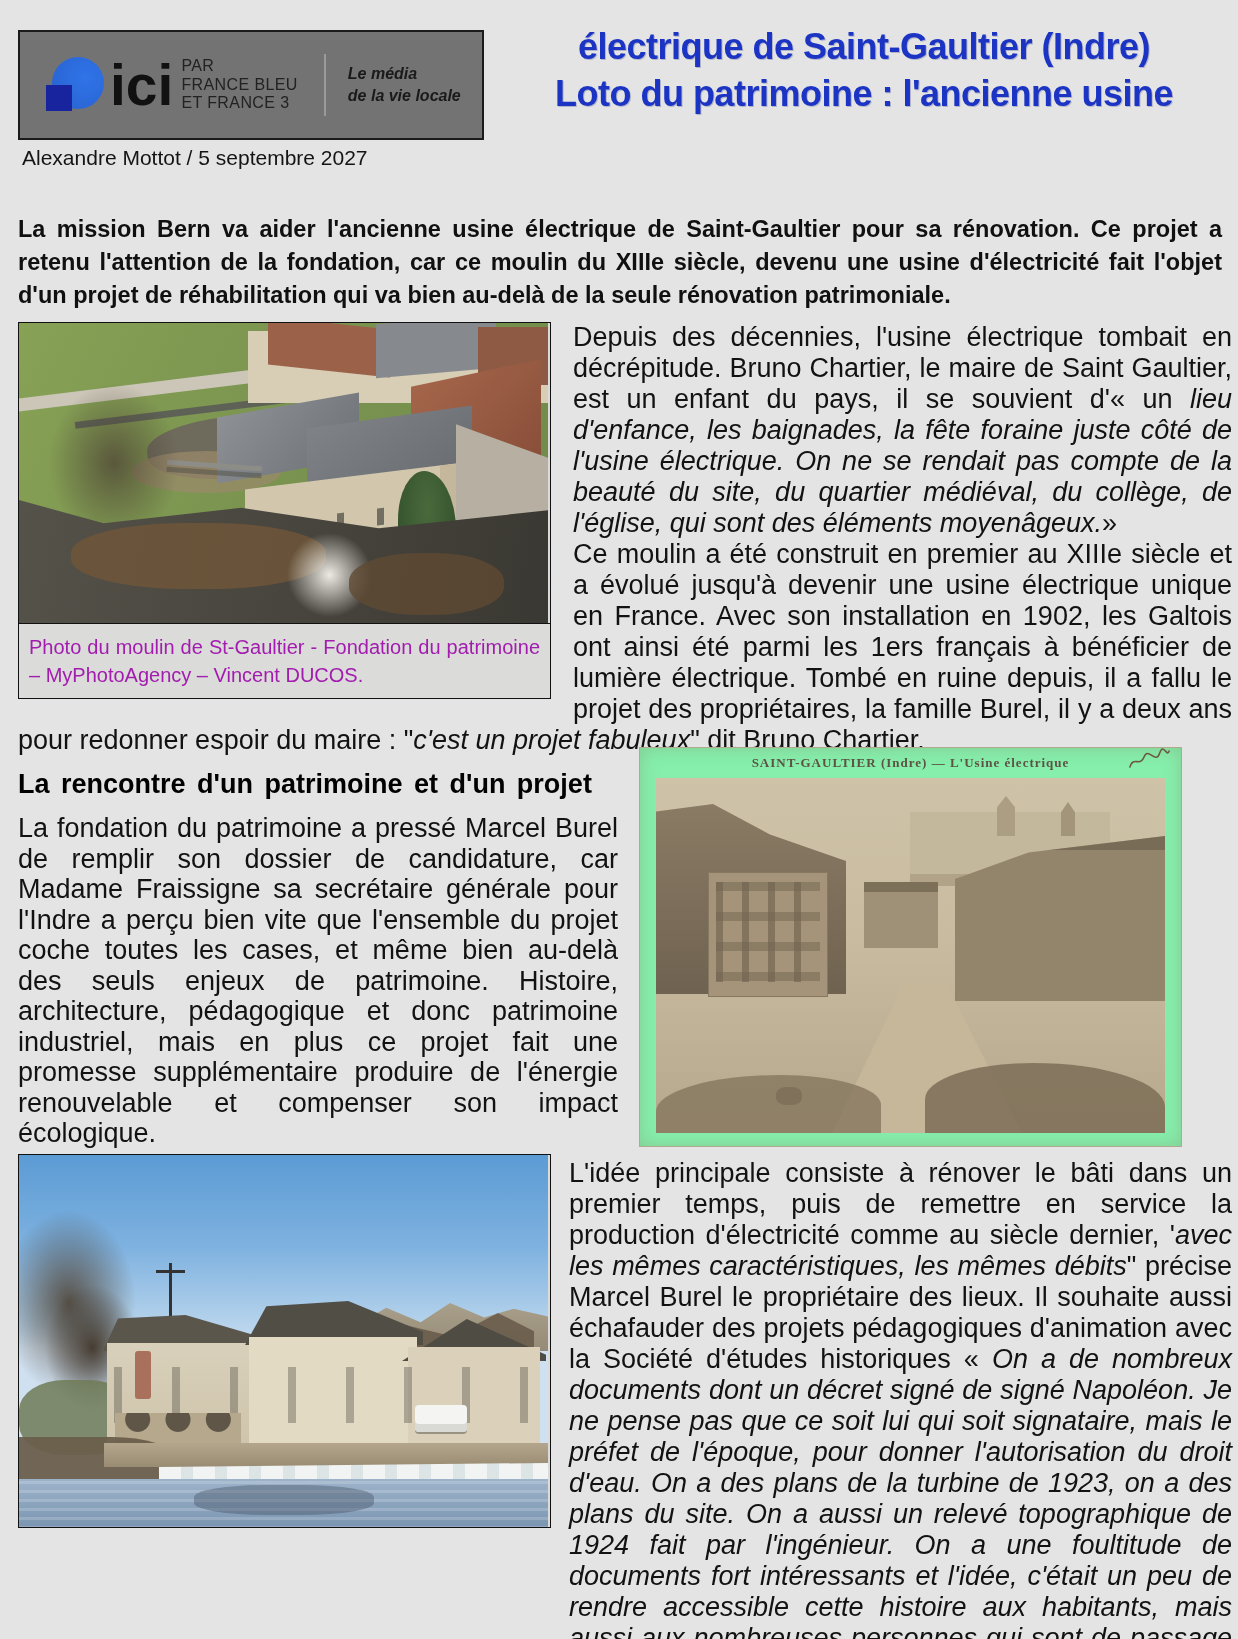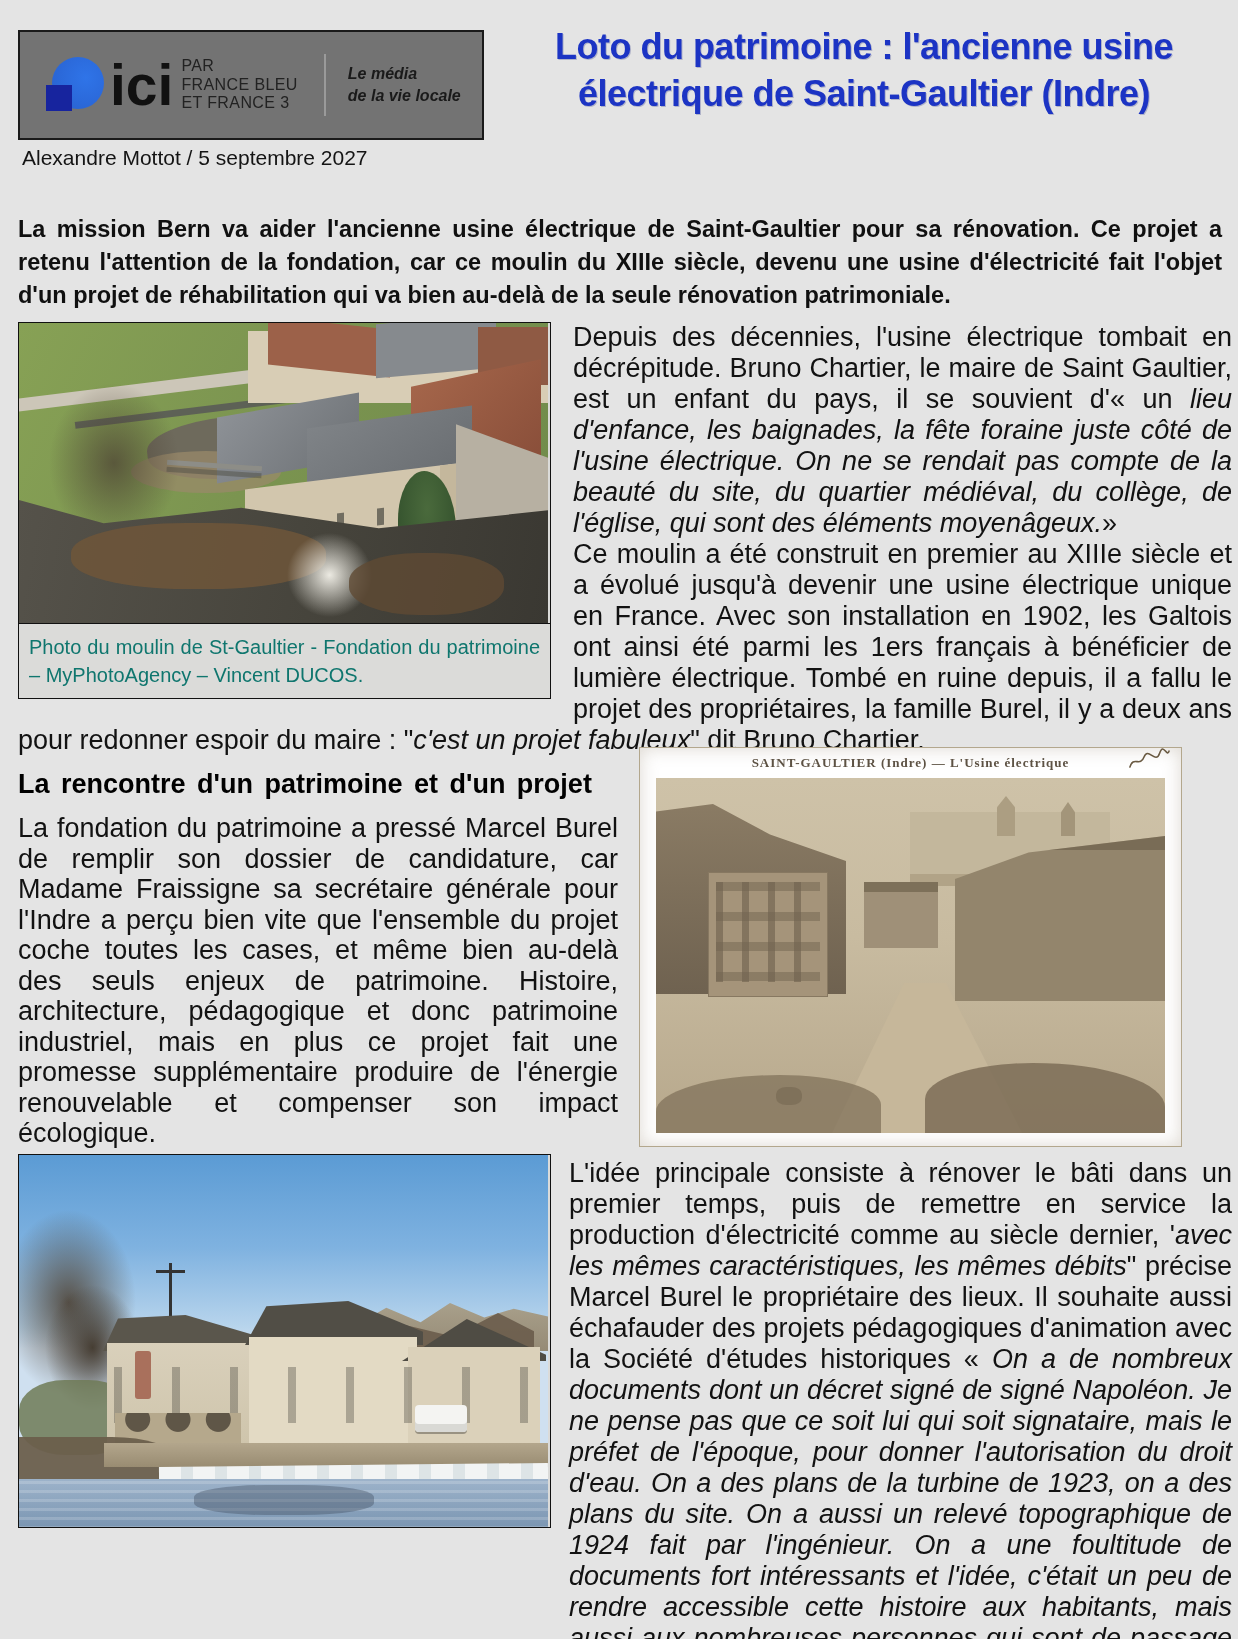--- a/index.html
+++ b/index.html
@@ -28,21 +28,21 @@
   .lead{position:absolute;left:18px;top:213px;width:1204px;font-weight:bold;
     font-size:23.5px;line-height:33px;text-align:justify;color:#101010;}
 
   
   .body-txt{font-size:27px;line-height:31px;text-align:justify;color:#121212;}
   .it{font-style:italic;}
 
   
   .figure{border:1px solid #111;background:#dbdbd9;}
   .fig-caption{border-top:1px solid #111;background:#dbdbd9;padding:9px 10px;
-    font-size:20px;line-height:28px;text-align:justify;color:#0f766e;}
+    font-size:20px;line-height:28px;text-align:justify;color:#a21caf;}
   .photo{position:relative;overflow:hidden;}
   .a{position:absolute;}
 
   
   .section1{position:absolute;left:18px;top:318px;width:1214px;}
   .figure1{float:left;width:531px;margin:4px 22px 6px 0;}
   .photo1{width:529px;height:300px;
     background:linear-gradient(115deg,#87a155 0%,#7b9450 45%,#6f8a4a 100%);}
   .p1-road{left:-20px;top:54px;width:390px;height:13px;background:#ccc6b8;transform:rotate(-7deg);}
   .p1-wall{left:55px;top:80px;width:310px;height:7px;background:#5d6156;transform:rotate(-7deg);}
@@ -71,21 +71,21 @@
     background:radial-gradient(closest-side,#eceae2,rgba(236,234,226,0));}
   .p1-branches1{left:52px;bottom:34px;width:255px;height:66px;background:#6f563a;border-radius:45%;opacity:.85;}
   .p1-branches2{left:330px;bottom:8px;width:155px;height:62px;background:#5f4a33;border-radius:45%;opacity:.8;}
   .p1-tree1{left:30px;top:60px;width:130px;height:160px;
     background:radial-gradient(closest-side,rgba(77,66,52,.75),rgba(77,66,52,0));}
 
   
   .section2{position:absolute;left:18px;top:747px;width:1214px;height:411px;}
   .s2-heading{position:absolute;left:0;top:22px;font-size:27px;font-weight:bold;color:#000;word-spacing:4px;}
   .s2-para{position:absolute;left:0;top:66px;width:600px;}
-  .postcard{position:absolute;right:50px;top:0;width:541px;height:398px;background:#ffffff;
+  .postcard{position:absolute;right:50px;top:0;width:541px;height:398px;background:#86efac;
     border:1px solid #b3a78d;box-shadow:inset 0 0 18px rgba(120,100,70,.25);}
   .pc-head{position:absolute;left:0;top:7px;width:100%;text-align:center;
     font-family:"Liberation Serif",serif;font-size:13px;font-weight:bold;
     letter-spacing:1px;color:#5d5244;}
   .pc-mark{position:absolute;right:8px;top:2px;transform:rotate(-10deg);}
   .pc-img{position:absolute;left:16px;right:16px;top:30px;bottom:13px;overflow:hidden;
     background:linear-gradient(180deg,#cec2a8 0%,#c8bba0 45%,#b7a88c 100%);}
   .pc-chateau{right:55px;top:34px;width:200px;height:74px;background:#c3b79c;
     box-shadow:inset 0 -12px 0 #b1a387;}
   .pc-tower1{right:150px;top:18px;width:18px;height:40px;background:#ac9e82;
@@ -177,22 +177,22 @@
       <div>ET FRANCE 3</div>
     </div>
     <div class="logo-div"></div>
     <div class="logo-tag">
       <div>Le média</div>
       <div>de la vie locale</div>
     </div>
   </div>
 
   <div class="title">
+    <div>électrique de Saint-Gaultier (Indre)</div>
     <div>Loto du patrimoine : l'ancienne usine</div>
-    <div>électrique de Saint-Gaultier (Indre)</div>
   </div>
 
   <div class="byline">Alexandre Mottot / 5 septembre 2027</div>
 
   <div class="lead">La mission Bern va aider l'ancienne usine électrique de Saint-Gaultier pour sa rénovation. Ce projet a retenu l'attention de la fondation, car ce moulin du XIIIe siècle, devenu une usine d'électricité fait l'objet d'un projet de réhabilitation qui va bien au-delà de la seule rénovation patrimoniale.</div>
 
   <div class="section1">
     <div class="figure figure1">
       <div class="photo photo1">
         <div class="a p1-road"></div>

